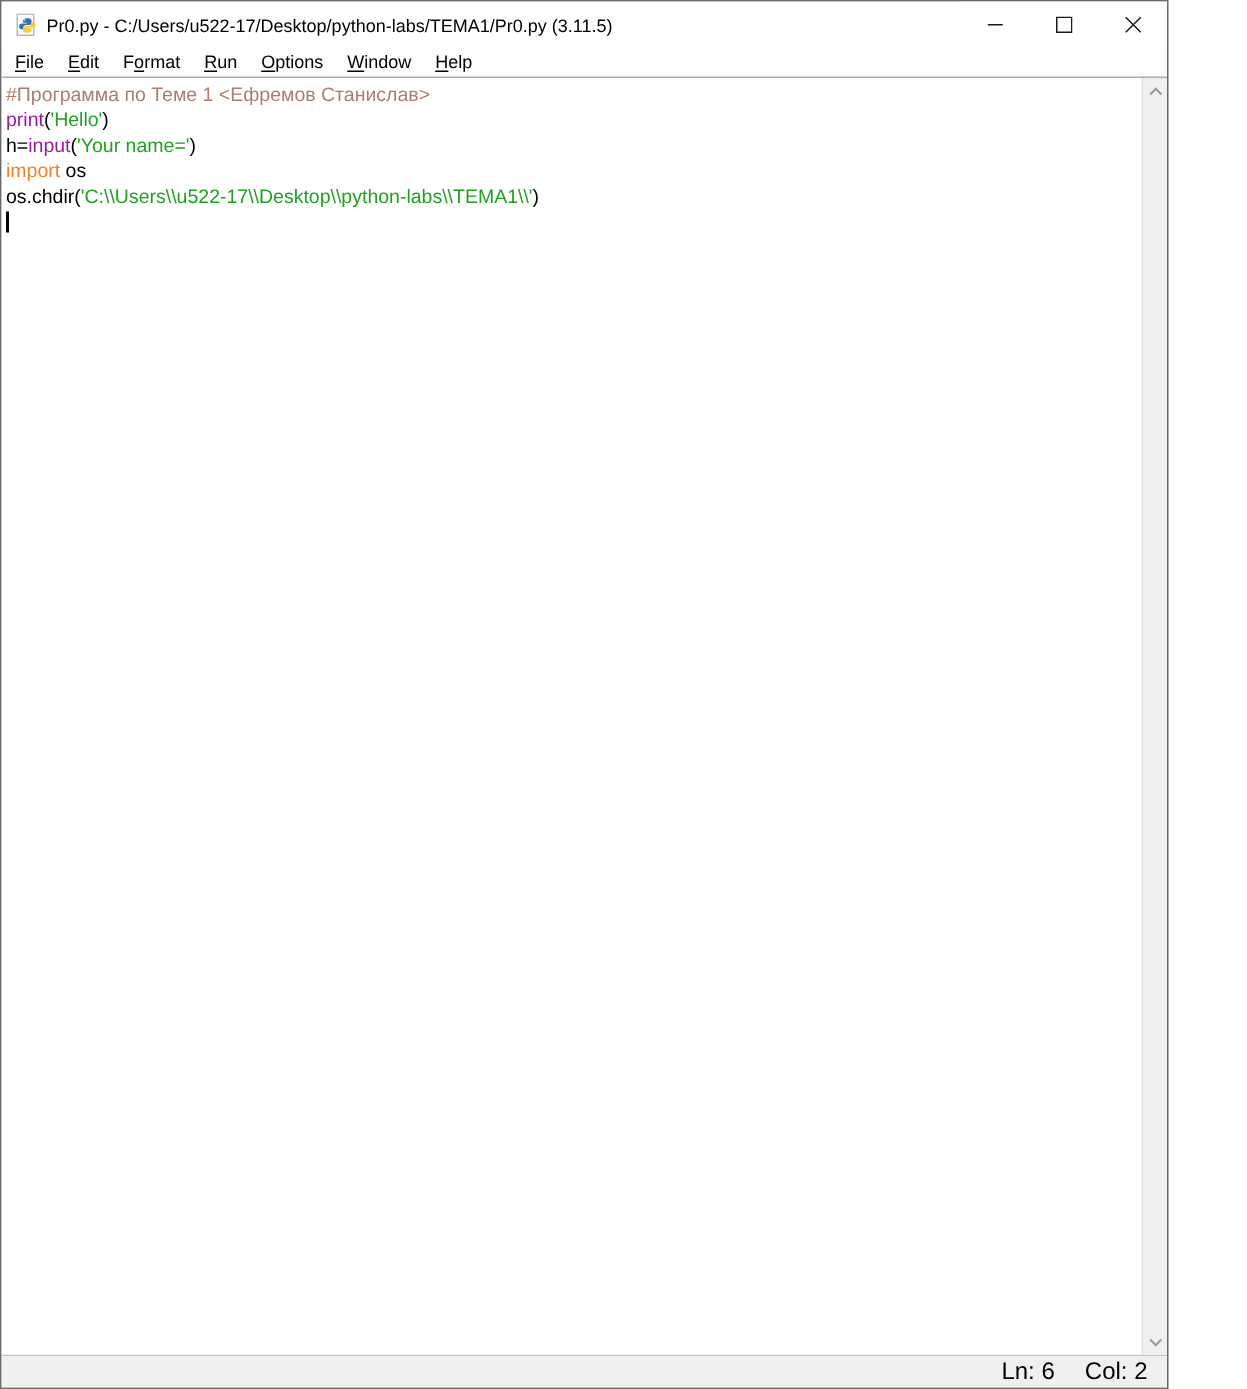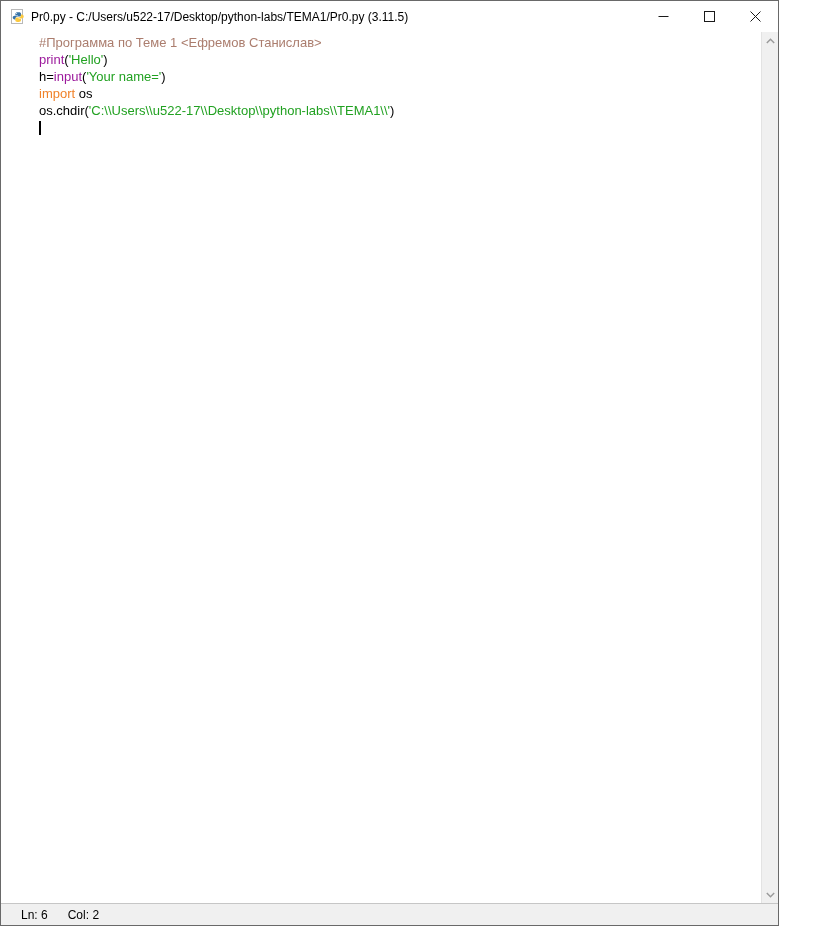--- a/index.html
+++ b/index.html
@@ -51,21 +51,20 @@
     position: relative;
   }
   .code-area {
     flex: 1 1 auto;
     padding: 2px 0 0 3px;
     font-family: "Liberation Sans", "DejaVu Sans", sans-serif;
     font-size: 13px;
     line-height: 17px;
     white-space: pre;
     color: #000;
-    margin-left: 35px;
   }
   .code-line { min-height: 17px; }
   .caret {
     display: inline-block;
     width: 2px; height: 14px;
     background: #000;
     vertical-align: text-bottom;
   }
 
   
@@ -81,23 +80,23 @@
     width: 17px; height: 17px;
     display: flex; align-items: center; justify-content: center;
     background: #f0f0f0;
   }
 
   
   .statusbar {
     height: 22px; flex: 0 0 22px;
     background: #f0f0f0;
     border-top: 1px solid #c6c6c6;
-    display: flex; align-items: center; 
-    font-size: 12px; color: #000;
-    padding-right: 2px;
+    display: flex; align-items: center; justify-content: flex-end;
+    font-size: 16px; color: #000;
+    padding-right: 13px;
   }
   .status-cell { margin-left: 20px; white-space: nowrap; }
 </style>
 </head>
 <body>
 
 <div class="window">
 
   <div class="titlebar">
     <svg class="title-icon" viewBox="0 0 16 16">
@@ -118,20 +117,29 @@
           <rect x="0.5" y="0.5" width="10" height="10" fill="none" stroke="#1a1a1a" stroke-width="1"></rect>
         </svg>
     </div>
     <div class="win-btn">
       <svg width="11" height="11" viewBox="0 0 11 11">
           <path d="M0.5 0.5 L10.5 10.5 M10.5 0.5 L0.5 10.5" stroke="#1a1a1a" stroke-width="1" fill="none"></path>
         </svg>
     </div>
   </div>
 
+  <div class="menubar">
+      <span class="menu-item"><span class="mn">F</span>ile</span>
+      <span class="menu-item"><span class="mn">E</span>dit</span>
+      <span class="menu-item">F<span class="mn">o</span>rmat</span>
+      <span class="menu-item"><span class="mn">R</span>un</span>
+      <span class="menu-item"><span class="mn">O</span>ptions</span>
+      <span class="menu-item"><span class="mn">W</span>indow</span>
+      <span class="menu-item"><span class="mn">H</span>elp</span>
+    </div>
 
   <div class="editor-wrap">
     <div class="code-area"><div class="code-line"><span style="color: rgb(171, 125, 110);">#Программа по Теме 1 &lt;Ефремов Станислав&gt;</span></div><div class="code-line"><span style="color: rgb(156, 26, 156);">print</span><span style="color: rgb(0, 0, 0);">(</span><span style="color: rgb(33, 161, 33);">'Hello'</span><span style="color: rgb(0, 0, 0);">)</span></div><div class="code-line"><span style="color: rgb(0, 0, 0);">h=</span><span style="color: rgb(156, 26, 156);">input</span><span style="color: rgb(0, 0, 0);">(</span><span style="color: rgb(33, 161, 33);">'Your name='</span><span style="color: rgb(0, 0, 0);">)</span></div><div class="code-line"><span style="color: rgb(240, 130, 42);">import</span><span style="color: rgb(0, 0, 0);"> os</span></div><div class="code-line"><span style="color: rgb(0, 0, 0);">os.chdir(</span><span style="color: rgb(33, 161, 33);">'C:\\Users\\u522-17\\Desktop\\python-labs\\TEMA1\\'</span><span style="color: rgb(0, 0, 0);">)</span></div><div class="code-line"><span class="caret"></span></div></div>
     <div class="scrollbar">
       <div class="sb-arrow">
         <svg width="9" height="6" viewBox="0 0 9 6">
             <polyline points="0.8,5 4.5,1.2 8.2,5" fill="none" stroke="#9a9a9a" stroke-width="1.4"></polyline>
           </svg>
       </div>
       <div class="sb-arrow">

